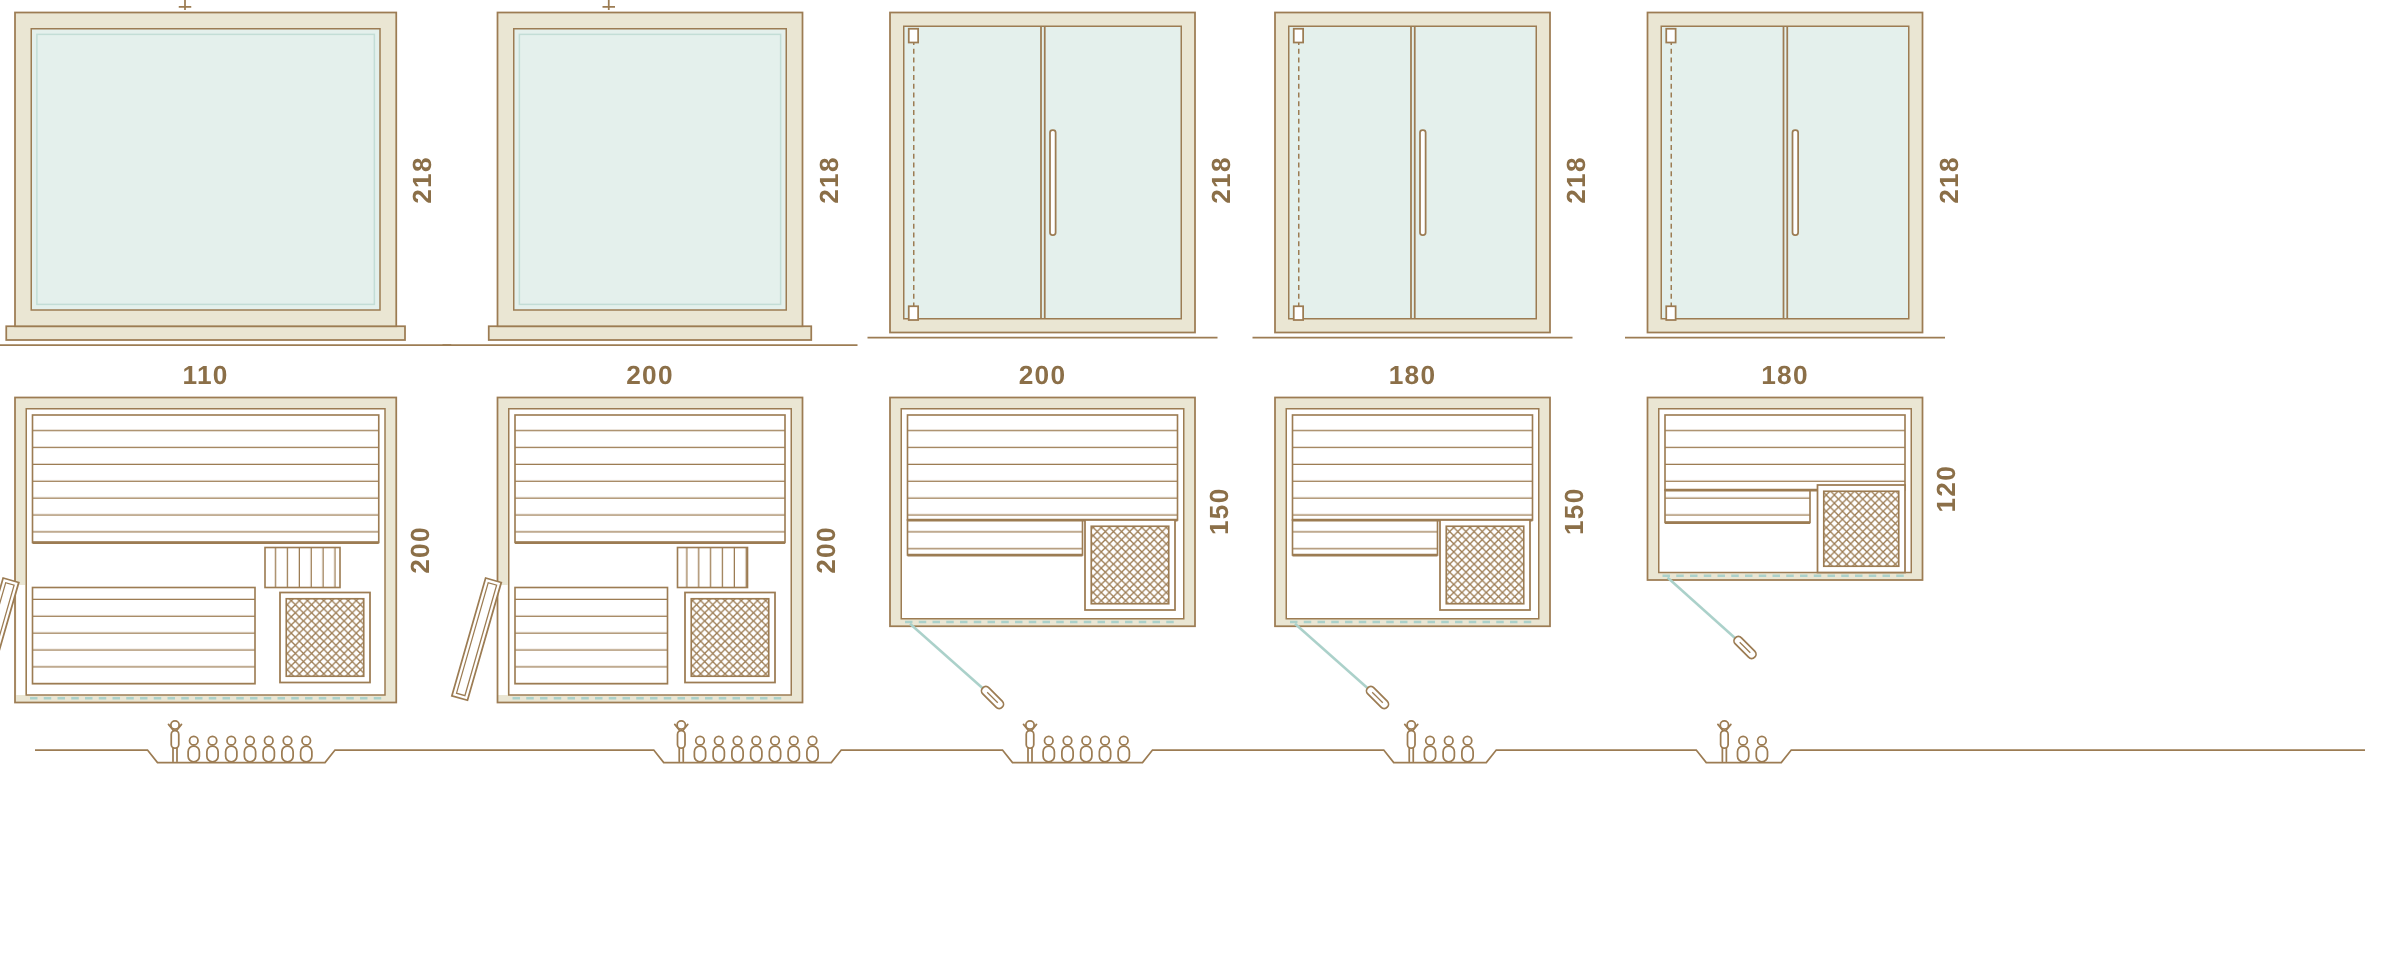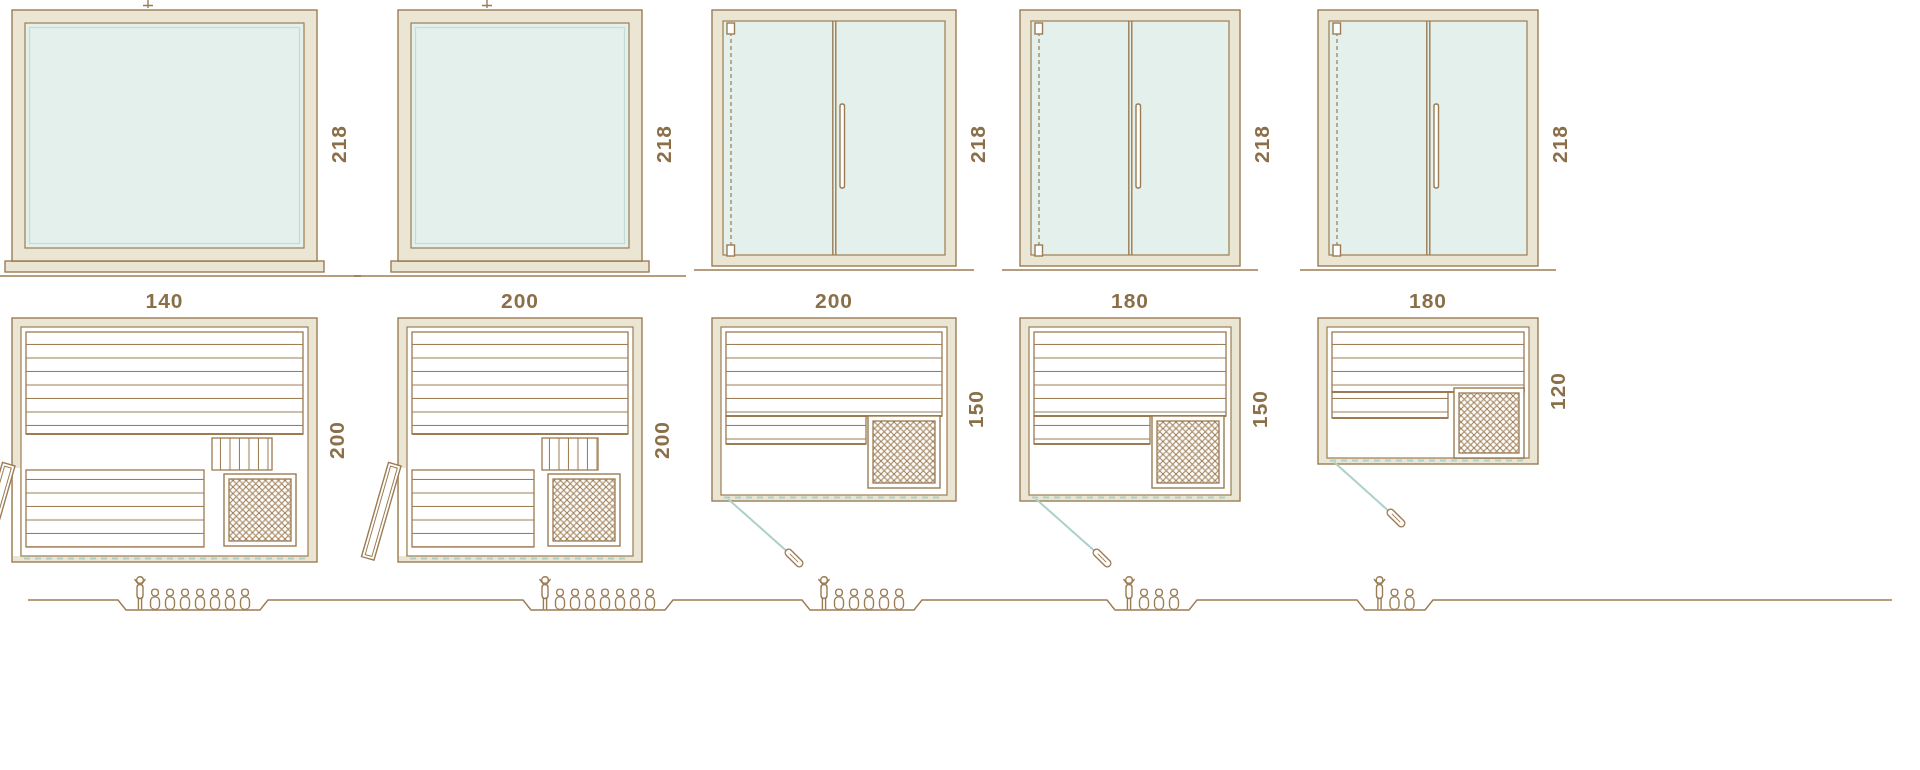--- a/index.html
+++ b/index.html
@@ -72,21 +72,21 @@
 
   <section class="unit" style="left:12px;width:305px;">
     <svg class="elev" style="left:-48px" width="401" height="278" viewBox="-48 0 401 278">
       <path class="ln" d="M-44 268 H349"></path>
       <rect class="wood" x="-7" y="253" width="319" height="11"></rect>
       <rect class="wood" x="0" y="2" width="305" height="251"></rect>
       <rect class="glass" x="13" y="15" width="279" height="225"></rect>
       <rect class="glassline" x="17.5" y="19.5" width="270" height="216"></rect>
     </svg>
     <div class="dim dim-rot" style="left:297px;top:125px;">218</div>
-    <div class="dim dim-w">140</div>
+    <div class="dim dim-w">110</div>
     <svg class="plan" style="left:-60px" width="425" height="339" viewBox="-60 0 425 339">
       <rect class="wood" x="0" y="0" width="305" height="244"></rect>
       <rect class="floor" x="9" y="9" width="287" height="229"></rect>
       <rect class="bench" x="14" y="14" width="277" height="102"></rect>
       <path class="ln2" d="M14 116 H291"></path>
       <rect class="vsl" x="200" y="120" width="60" height="32"></rect>
       <rect class="bench" x="14" y="152" width="178" height="77"></rect>
       <rect class="whitebox" x="212" y="156" width="72" height="72"></rect>
       <rect class="hatch" x="217" y="161" width="62" height="62"></rect>
       <path class="tealdash" d="M12 240.5 H293"></path>

